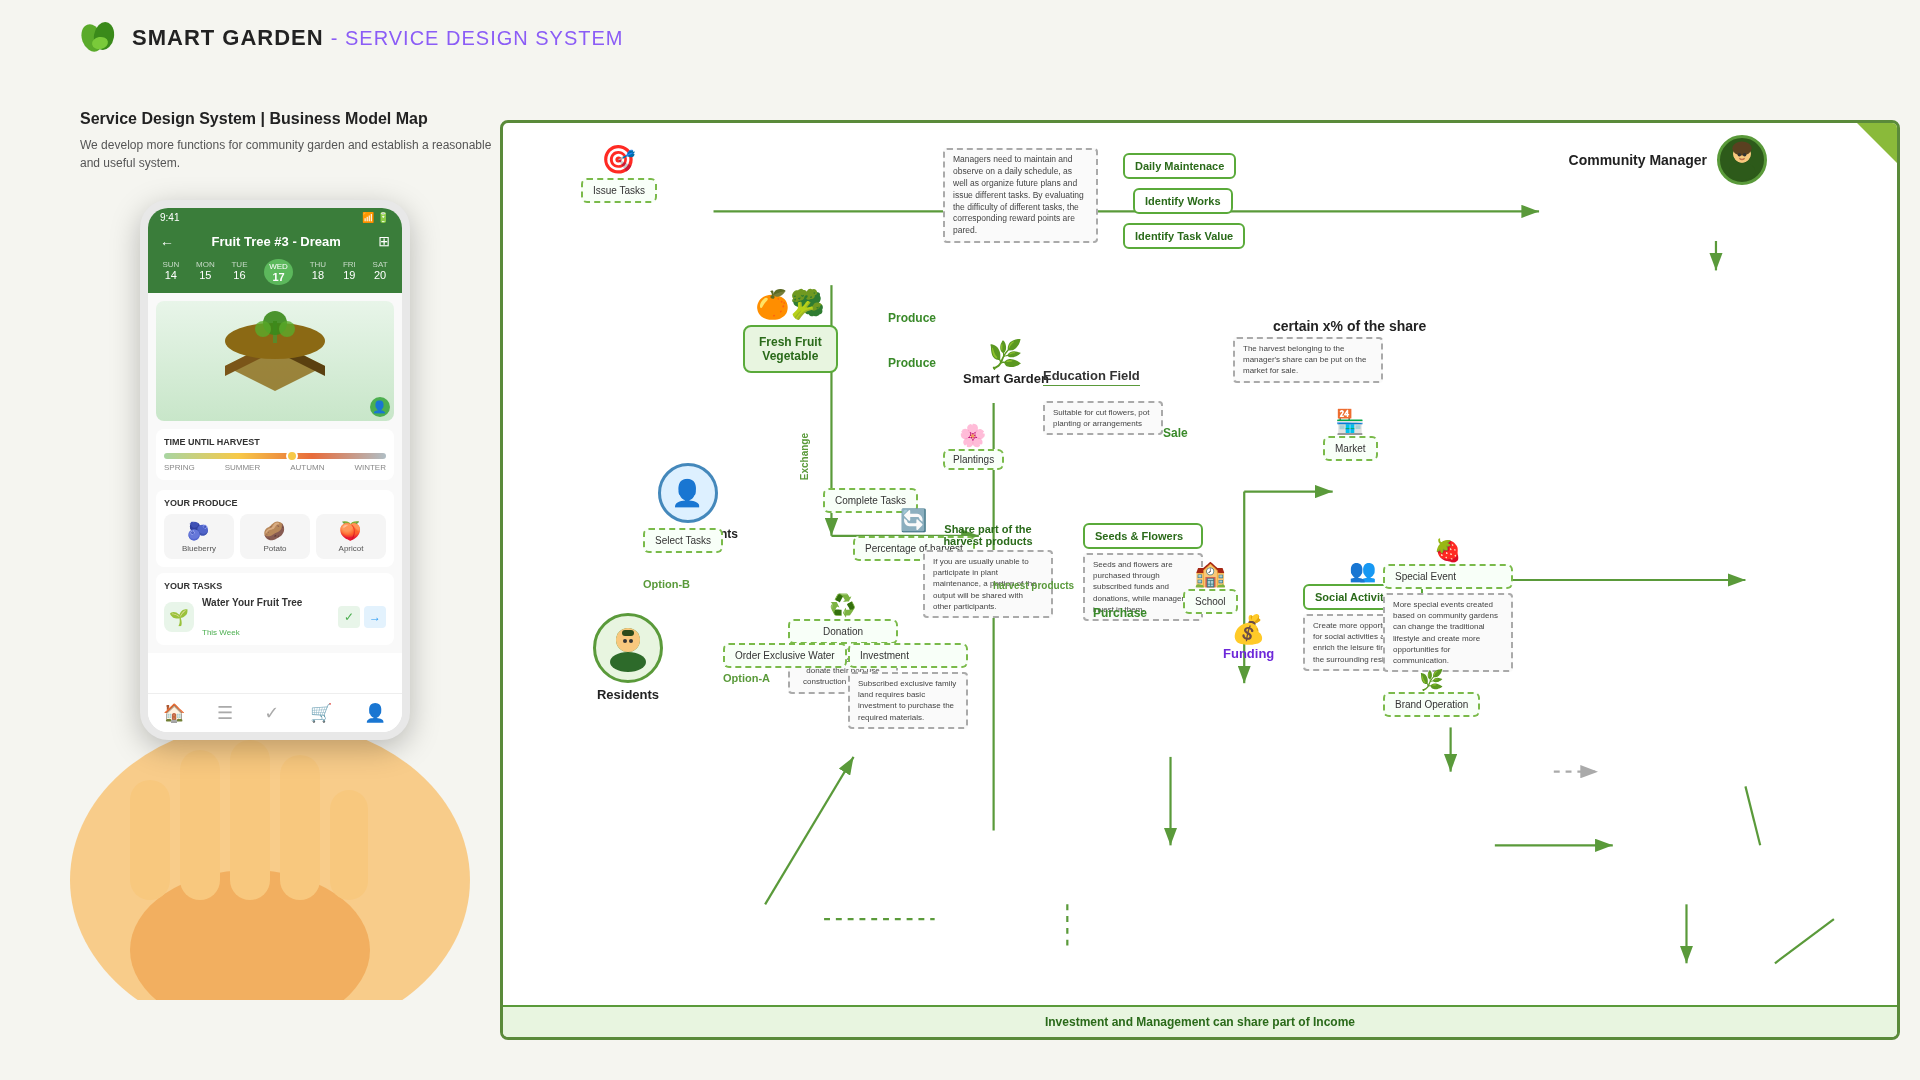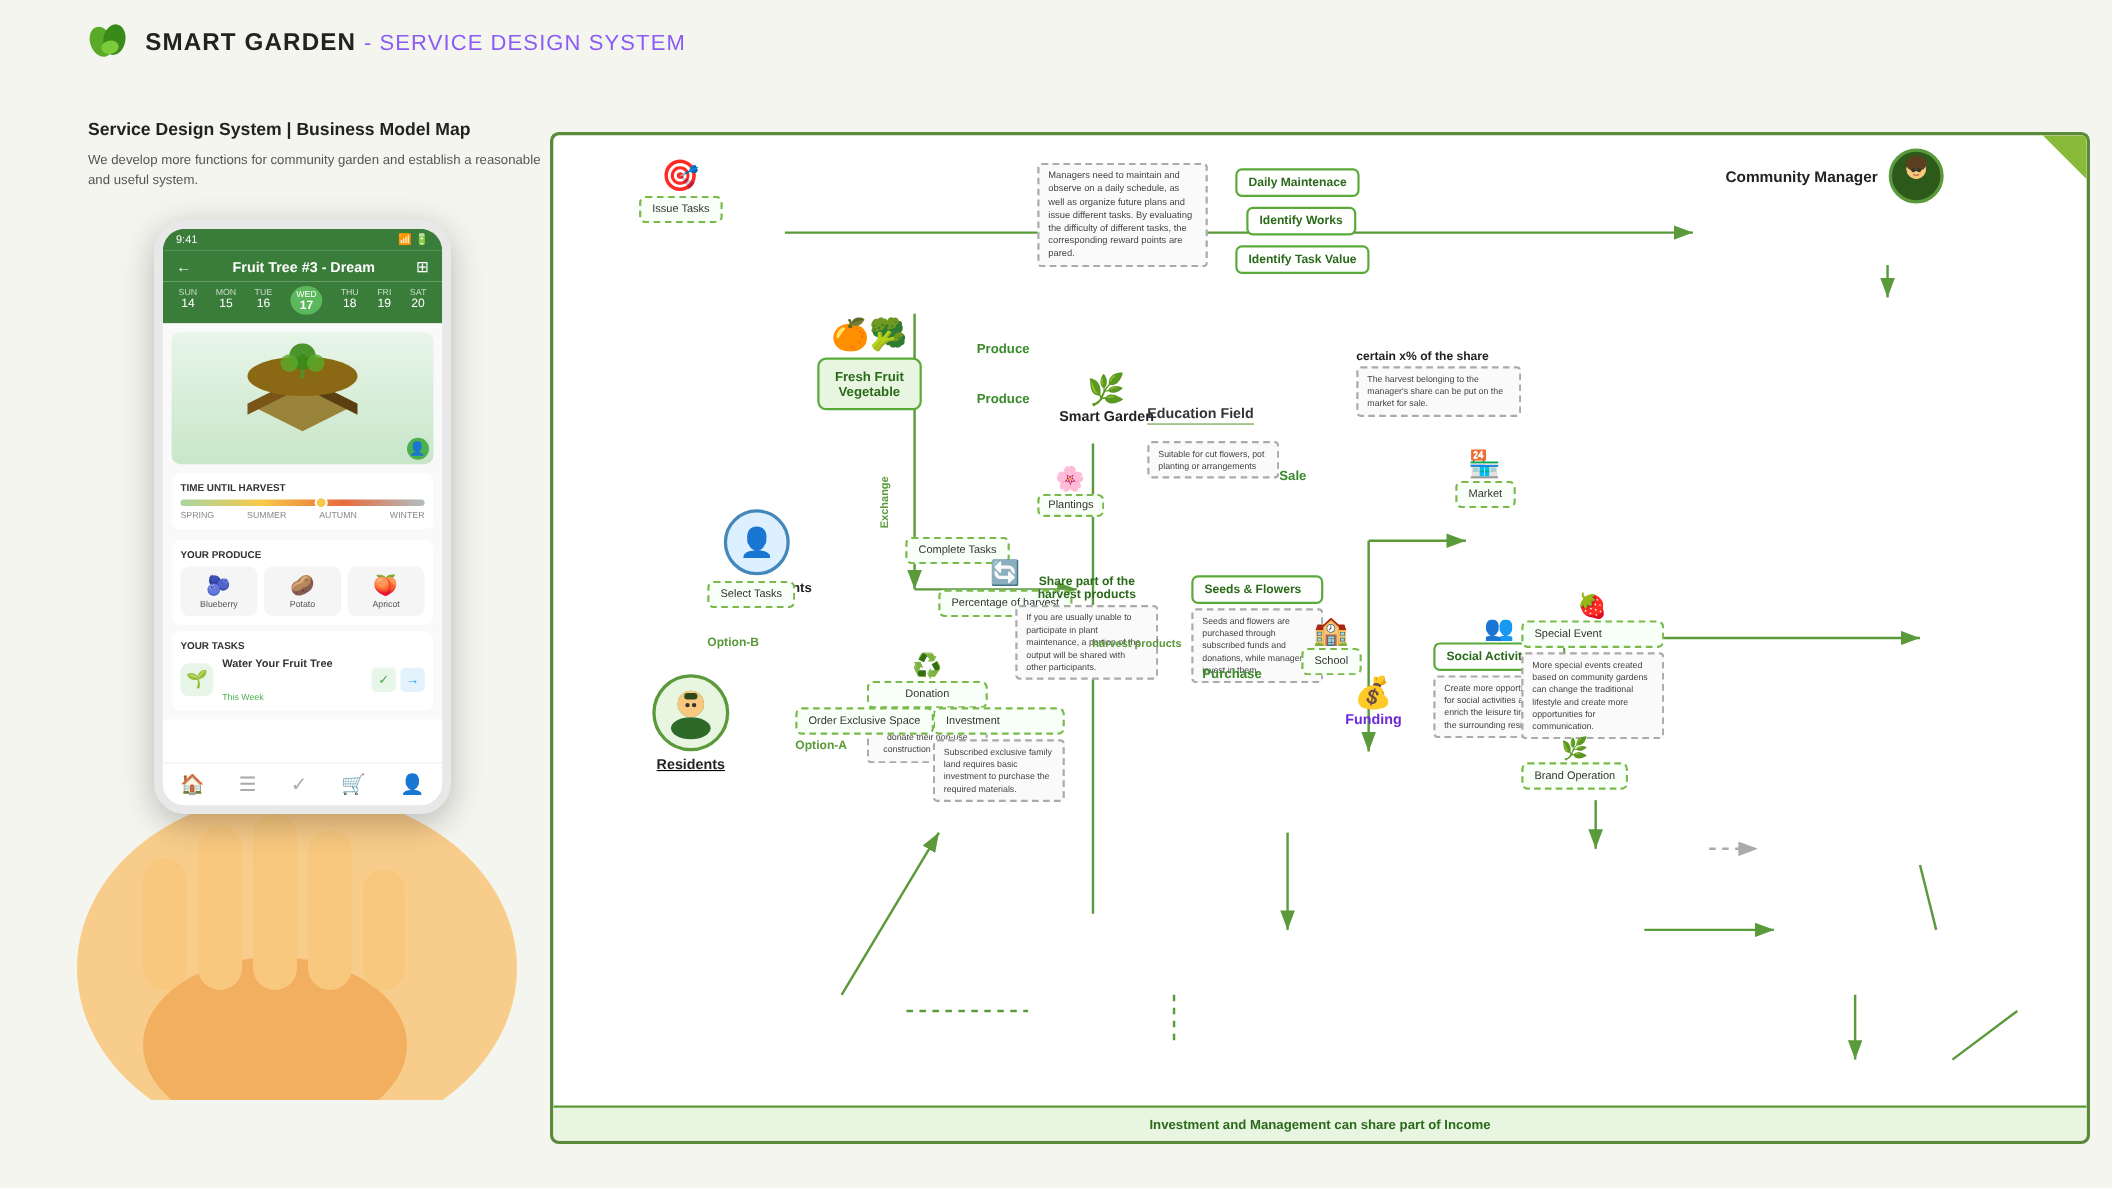--- a/index.html
+++ b/index.html
@@ -708,28 +708,28 @@
     <div class="box-dashed-green">Donation</div>
     <div class="box-gray-dashed" style="margin-top:4px;width:110px;font-size:8px;line-height:1.4;">Encourage residents to donate their non-use construction materials.</div>
   </div>
 
   <div style="position:absolute;top:520px;left:345px;">
     <div class="box-dashed-green">Investment</div>
     <div class="box-gray-dashed" style="margin-top:4px;width:120px;font-size:8px;line-height:1.4;">Subscribed exclusive family land requires basic investment to purchase the required materials.</div>
   </div>
 
   <div style="position:absolute;top:520px;left:220px;">
-    <div class="box-dashed-green">Order Exclusive Space</div>
+    <div class="box-dashed-green">Order Exclusive Water</div>
   </div>
 
   <div style="position:absolute;top:545px;left:220px;">
     <span style="font-size:11px;font-weight:bold;color:#5a9a3a;">Option-A</span>
   </div>
 
-  <div style="position:absolute;top:490px;left:90px;text-align:center;text-decoration:underline;">
+  <div style="position:absolute;top:490px;left:90px;text-align:center;">
     <div class="residents-circle">
       <svg viewBox="0 0 60 60" width="60" height="60">
         <circle cx="30" cy="22" r="12" fill="#4a8a3a"></circle>
         <ellipse cx="30" cy="44" rx="18" ry="10" fill="#2d6a2a"></ellipse>
         <circle cx="30" cy="22" r="12" fill="#f8c87e"></circle>
         <rect x="24" y="12" width="12" height="6" rx="3" fill="#2d4a1a"></rect>
         <circle cx="27" cy="23" r="2" fill="#333"></circle>
         <circle cx="33" cy="23" r="2" fill="#333"></circle>
       </svg>
     </div>
@@ -748,21 +748,21 @@
   <div style="position:absolute;top:300px;left:660px;">
     <span class="text-green-bold">Sale</span>
   </div>
 
   <div style="position:absolute;top:285px;left:820px;text-align:center;">
     <div style="font-size:24px;">🏪</div>
     <div class="box-dashed-green">Market</div>
   </div>
 
   <div style="position:absolute;top:195px;left:730px;">
-    <div style="font-size:11px;font-weight:bold;color:#222;margin-bottom:3px;">certain x% of the share</div>
+    <div style="font-size:14px;font-weight:bold;color:#222;margin-bottom:3px;margin-left:40px;">certain x% of the share</div>
     <div class="box-gray-dashed" style="width:150px;font-size:8px;line-height:1.4;">The harvest belonging to the manager's share can be put on the market for sale.</div>
   </div>
 
   <div style="position:absolute;top:435px;left:800px;">
     <div style="font-size:22px;text-align:center;">👥</div>
     <div class="box-green-outline">Social Activity</div>
     <div class="box-gray-dashed" style="margin-top:4px;width:120px;font-size:8px;line-height:1.4;">Create more opportunities for social activities and enrich the leisure time of the surrounding residents.</div>
   </div>
 
   <div style="position:absolute;top:415px;left:880px;">

